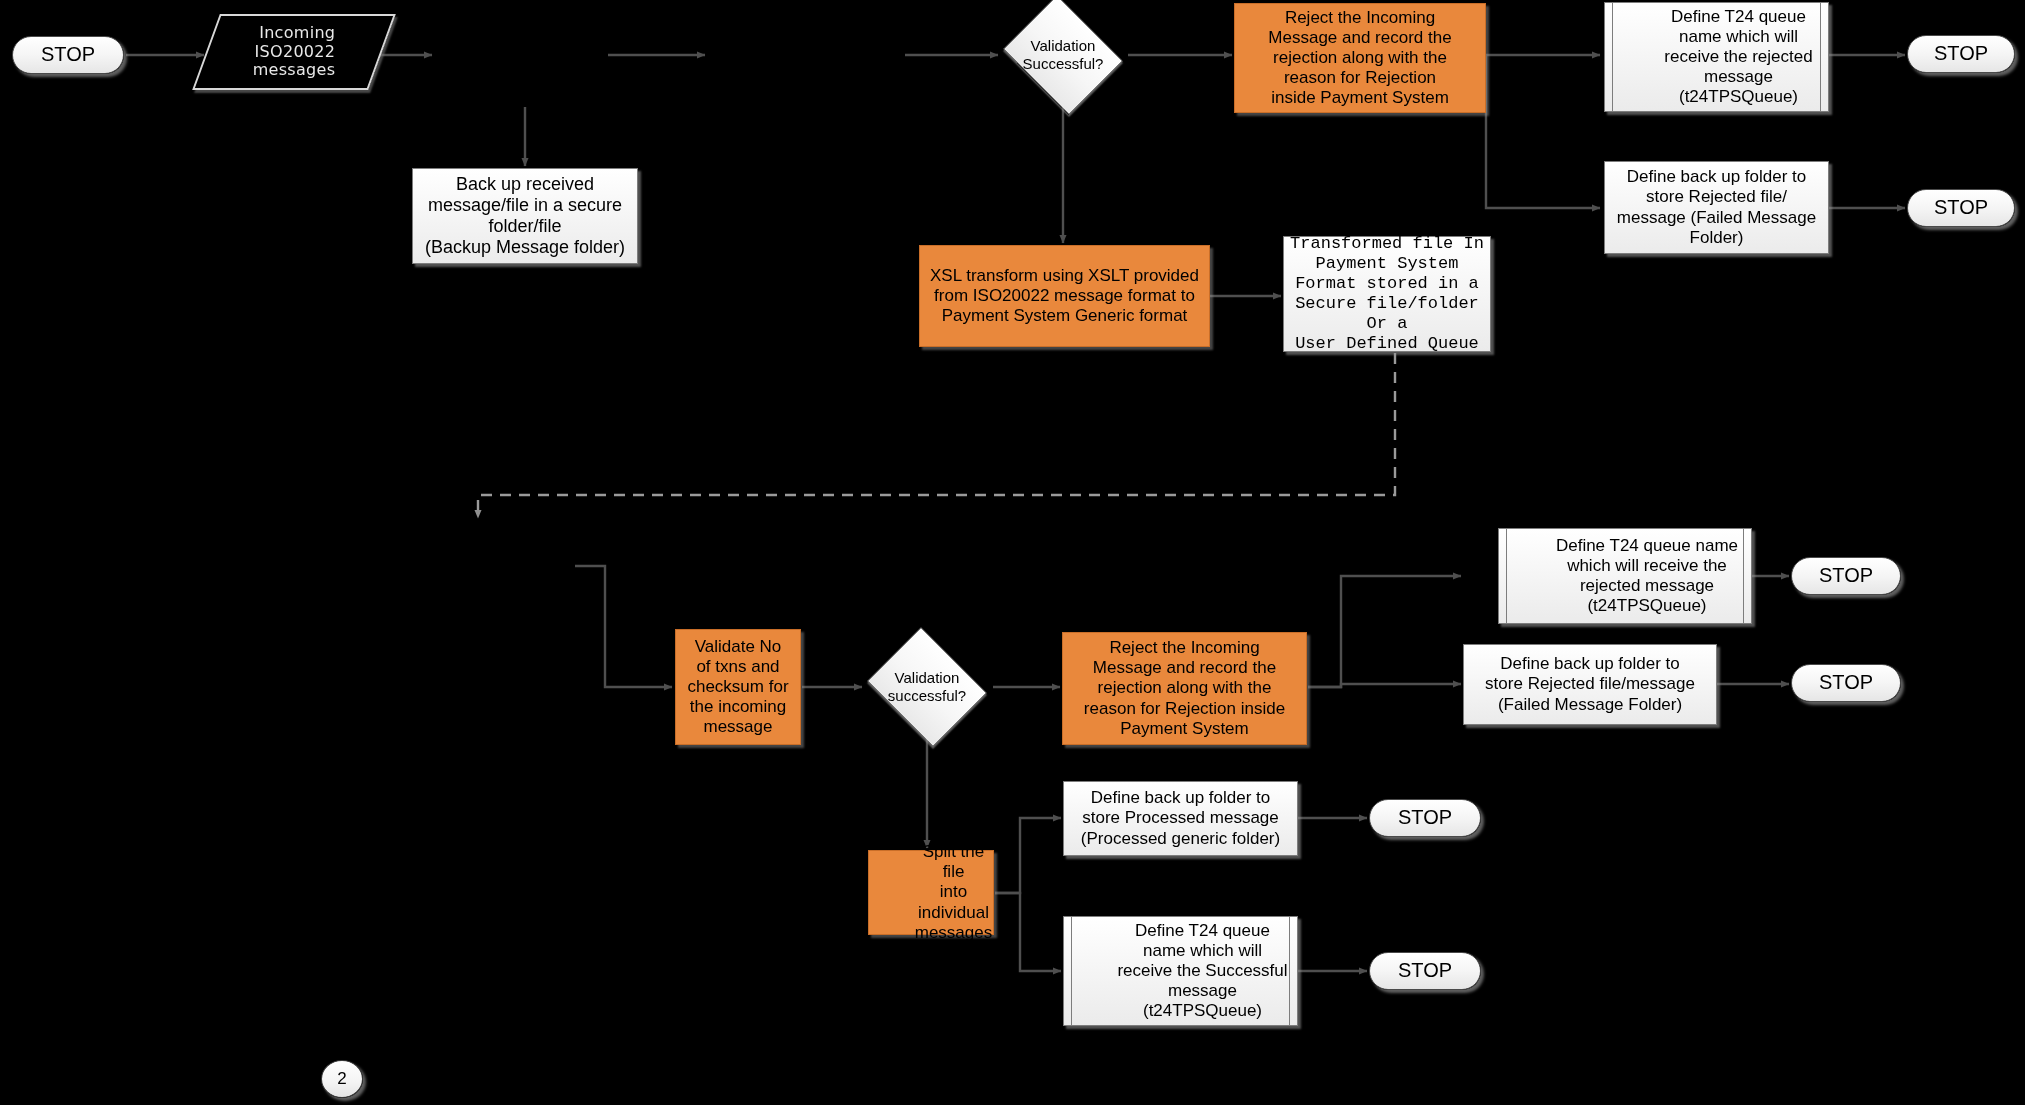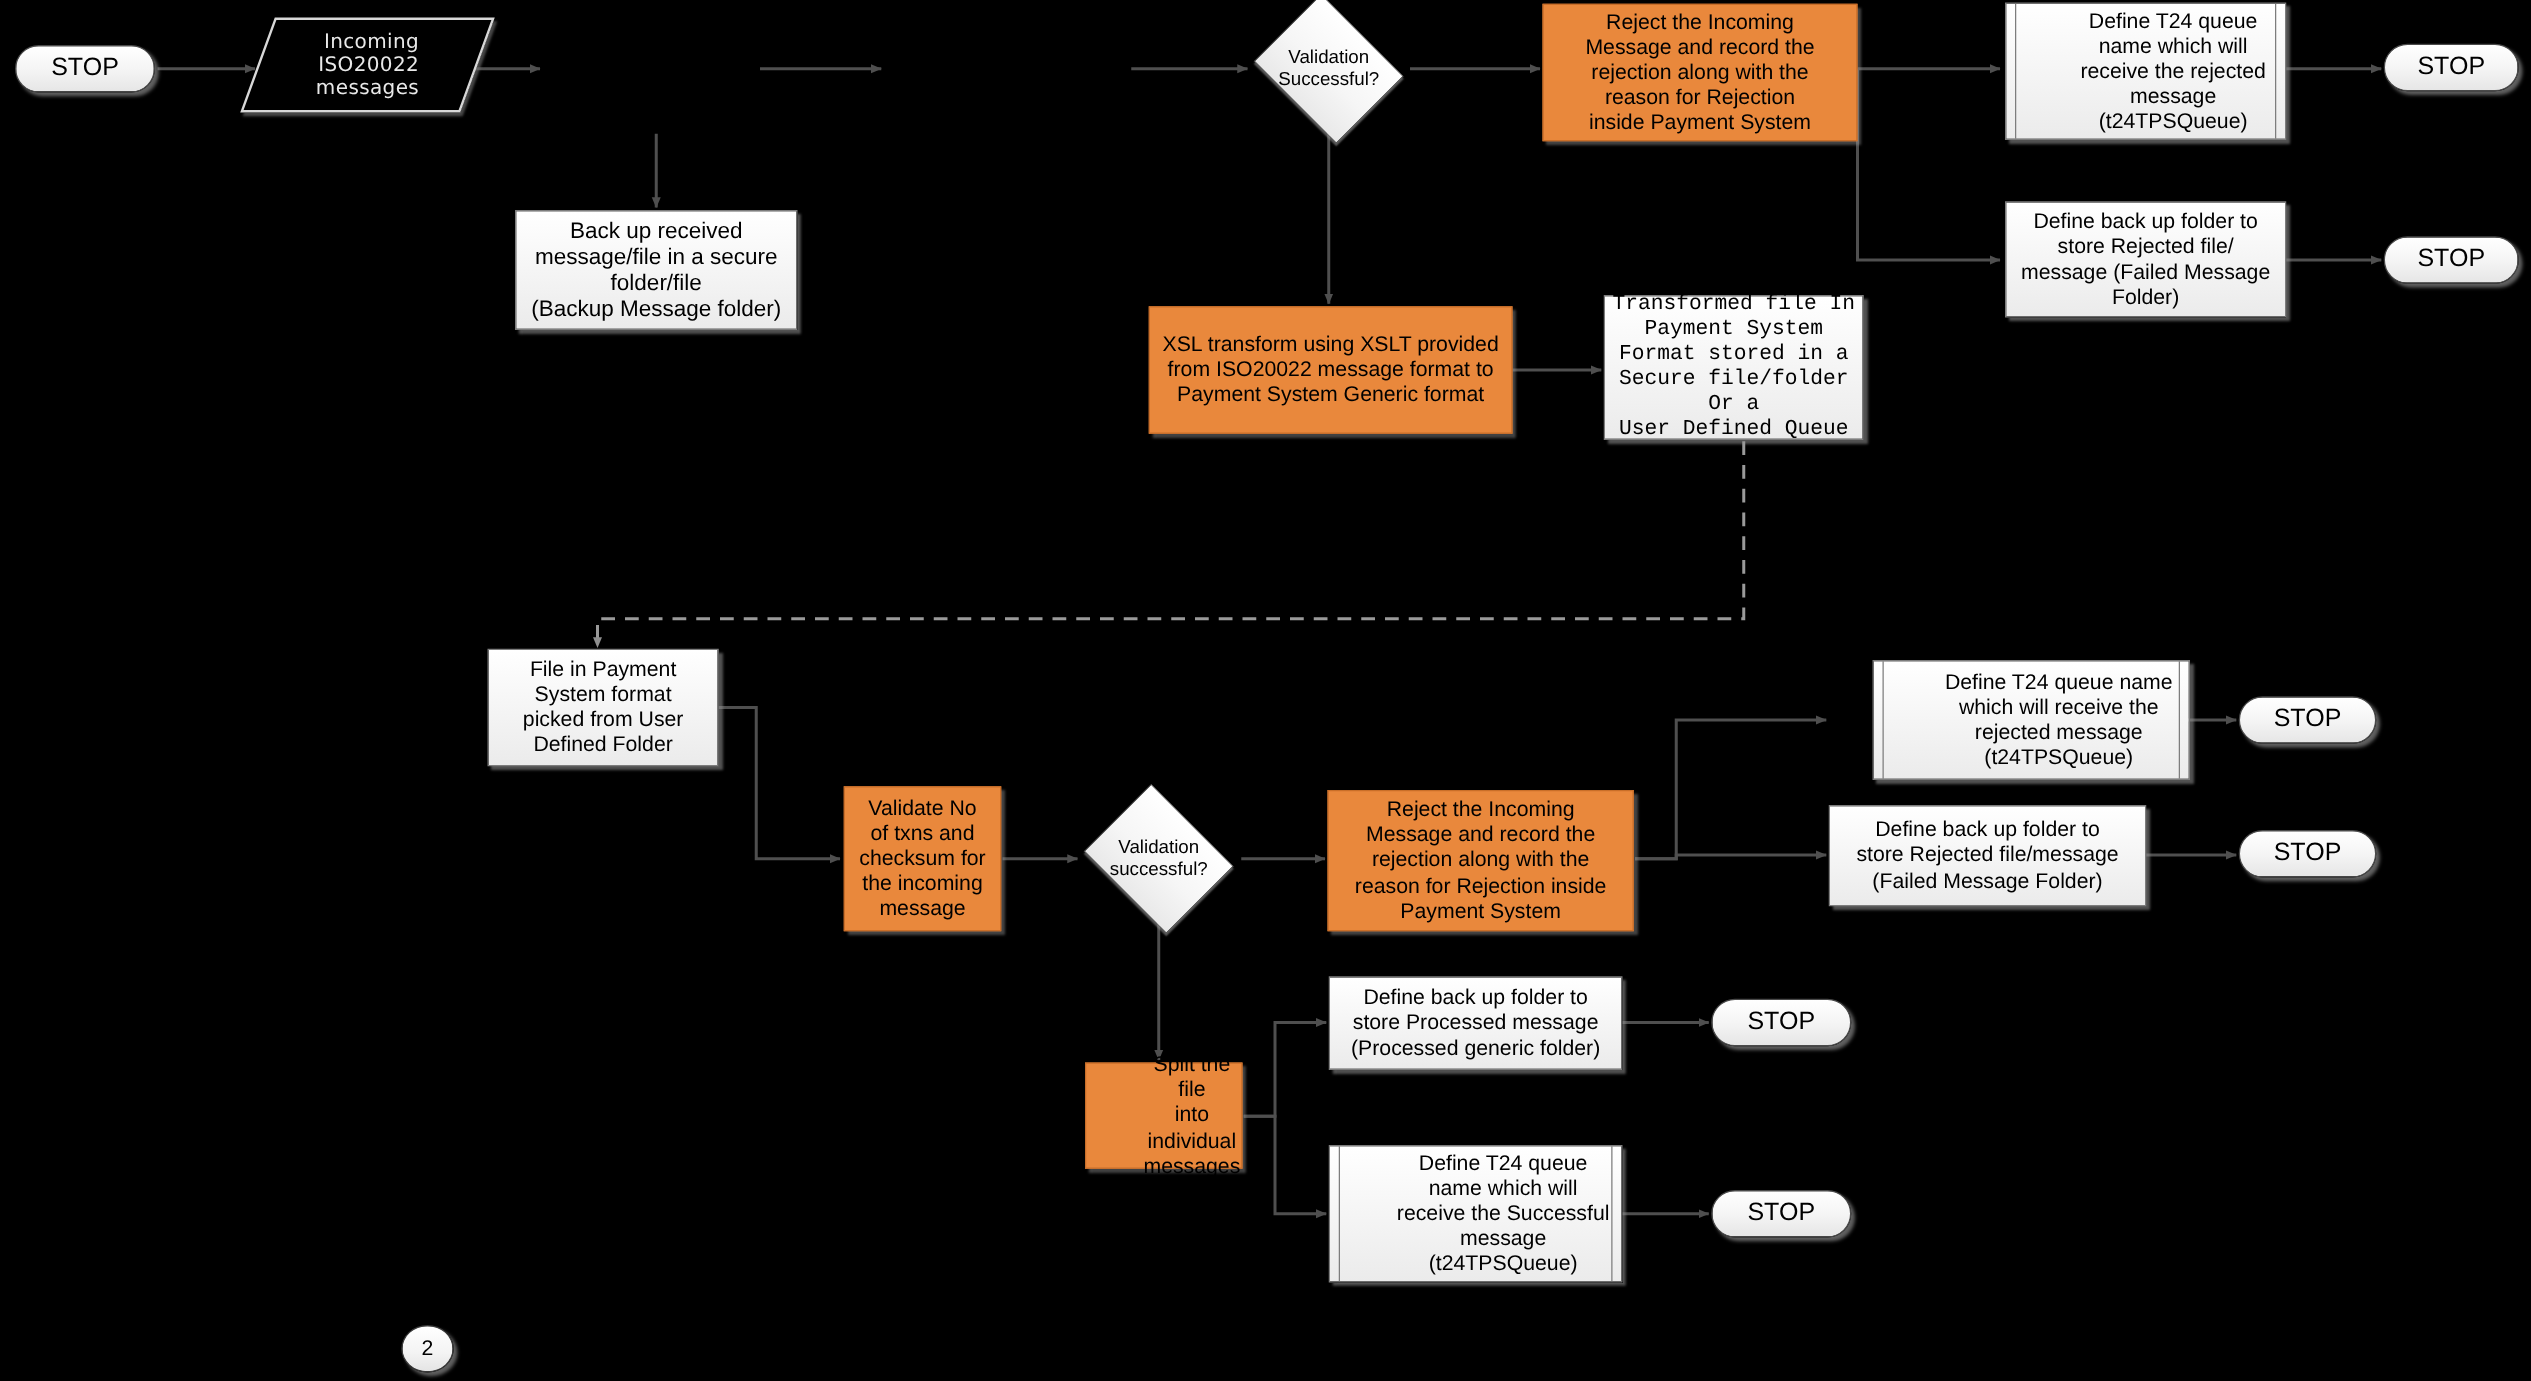--- a/index.html
+++ b/index.html
@@ -249,26 +249,20 @@
   </div>
 
   <div class="node proc" style="left:1283px; top:236px; width:208px; height:116px; font-size:17px;font-family:Liberation Mono, monospace;">
     <span>Transformed file In
 Payment System
 Format stored in a
 Secure file/folder Or a
 User Defined Queue</span>
   </div>
 
-  <div class="node proc" style="left:390px; top:519px; width:185px; height:94px; font-size:17px;">
-    <span>File in Payment
-System format
-picked from User
-Defined Folder</span>
-  </div>
 
   <div class="node proc-orange" style="left:675px; top:629px; width:126px; height:116px; font-size:17px;">
     <span>Validate No
 of txns and
 checksum for
 the incoming
 message</span>
   </div>
 
   <div class="node dec" style="left:861px; top:633px; width:132px; height:108px; font-size:15px;">

